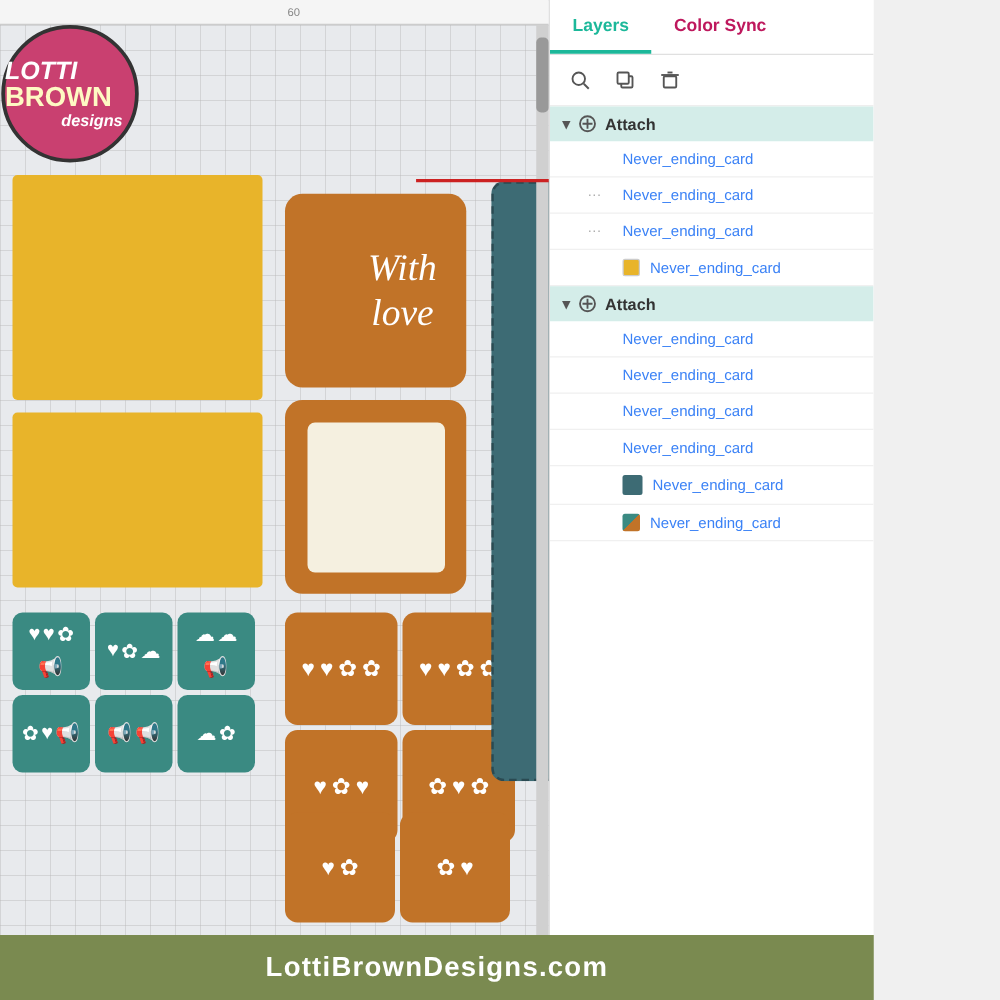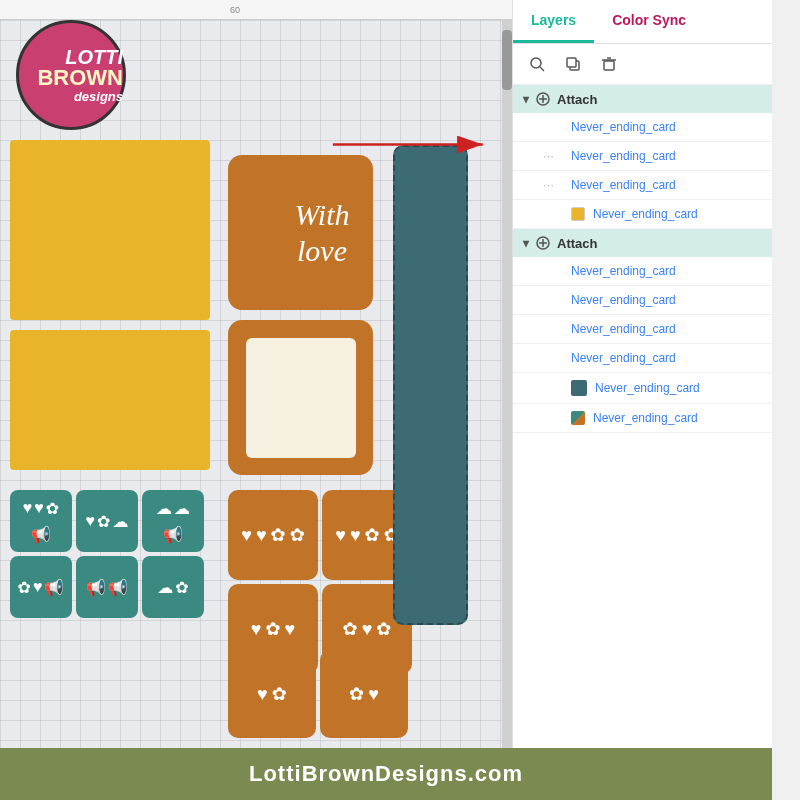--- a/index.html
+++ b/index.html
@@ -6,21 +6,21 @@
     body {
       width: 800px;
       height: 800px;
       overflow: hidden;
       font-family: Arial, sans-serif;
       background: #f0f0f0;
     }
 
     
     .app-container {
-      width: 772px;
+      width: 699px;
       height: 800px;
       display: flex;
       flex-direction: column;
     }
 
     
     .main-content {
       flex: 1;
       display: flex;
       overflow: hidden;
@@ -64,28 +64,28 @@
     .ruler-mark {
       position: absolute;
       font-size: 9px;
       color: #888;
     }
 
     
     .logo-circle {
       position: absolute;
       top: 20px;
-      left: 16px;
+      left: 1px;
       width: 110px;
       height: 110px;
       border-radius: 50%;
       background: #c94070;
       display: flex;
       flex-direction: column;
-      align-items: flex-end;
+      align-items: flex-start;
       justify-content: center;
       border: 3px solid #333;
       z-index: 10;
     }
 
     .logo-text-lotti {
       font-size: 20px;
       font-weight: 900;
       color: white;
       line-height: 1;

